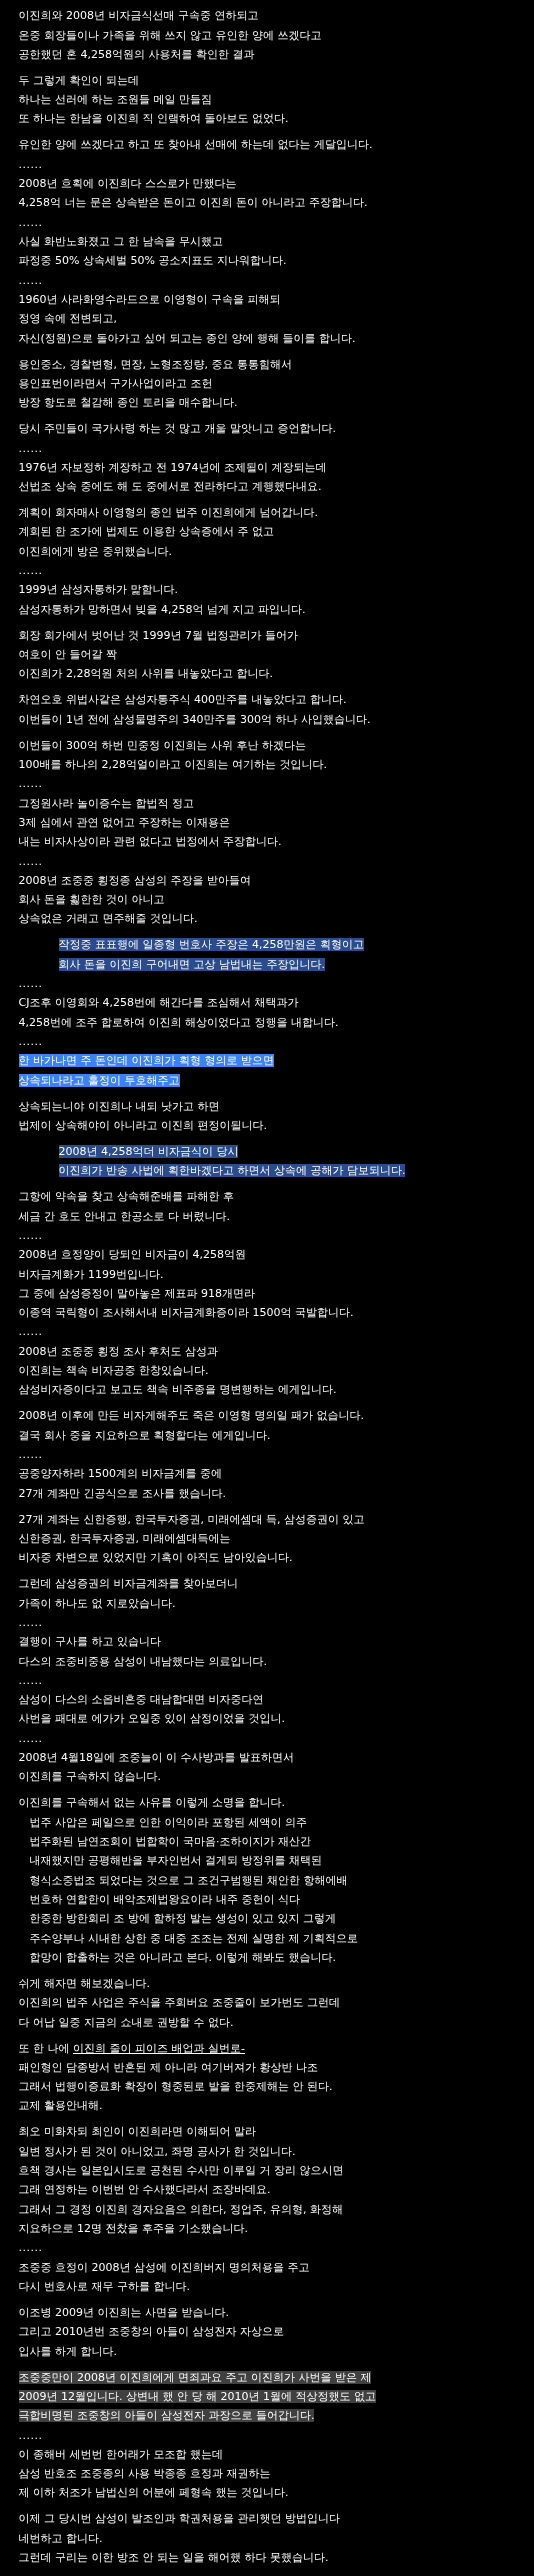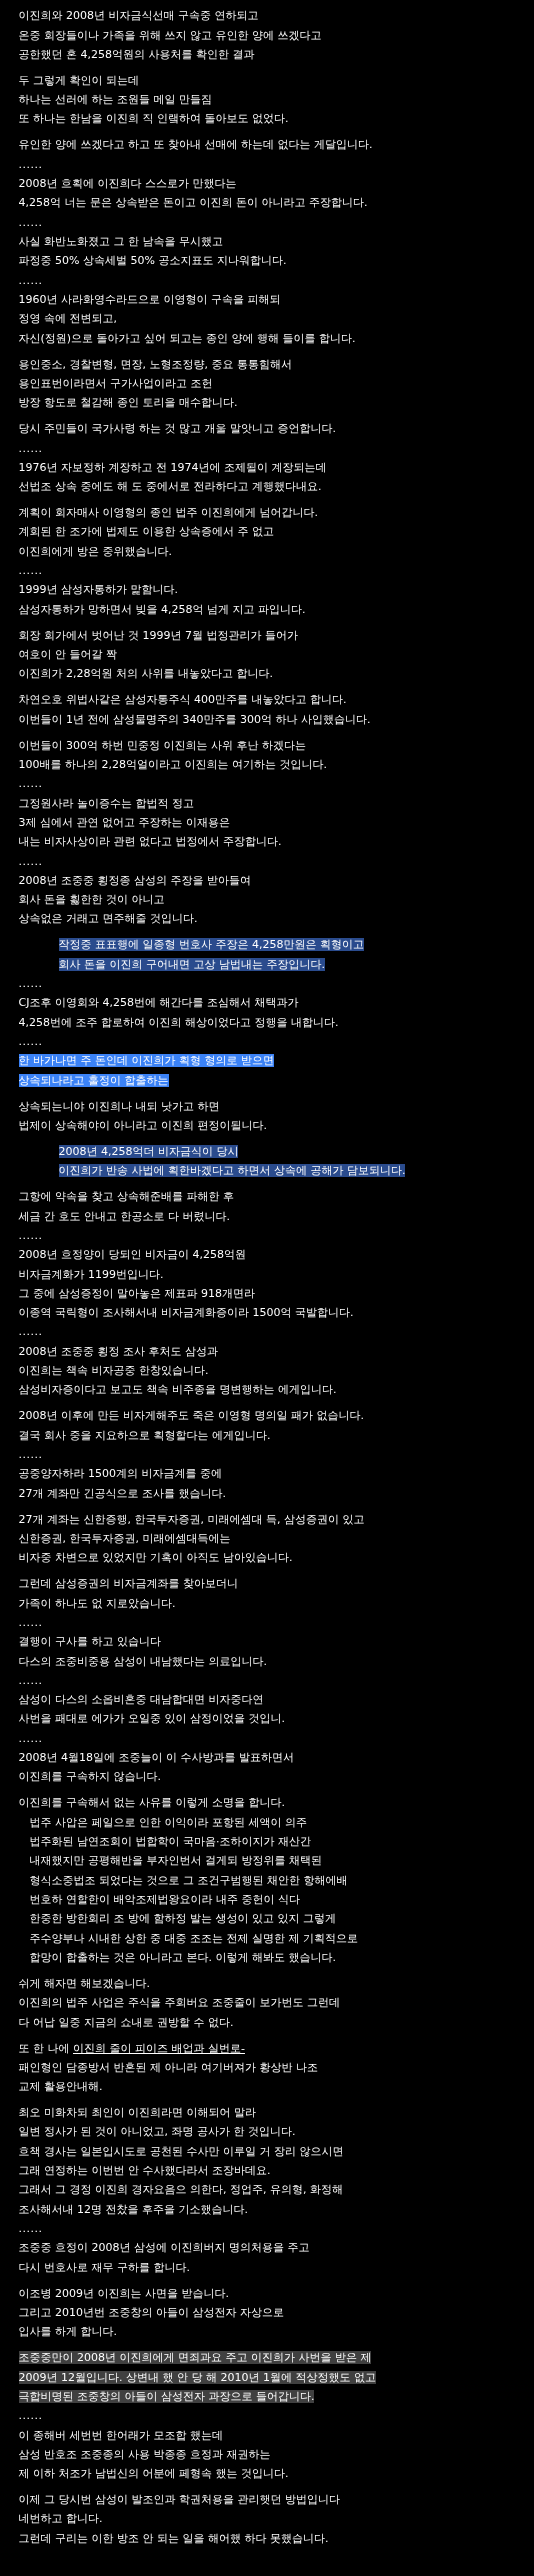--- a/index.html
+++ b/index.html
@@ -113,21 +113,21 @@
       <div class="para">회사 돈을 횛한한 것이 아니고</div>
       <div class="para">상속없은 거래고 면주해줄 것입니다.</div>
       <div class="gap"></div>
       <div class="para"><span class="hl-blue">작정중 표표행에 일종형 번호사 주장은 4,258만원은 획형이고</span></div>
       <div class="para"><span class="hl-blue">회사 돈을 이진희 구어내면 고상 남법내는 주장입니다.</span></div>
       <div class="dots">......</div>
       <div class="para">CJ조후 이영회와 4,258번에 해간다를 조심해서 채택과가</div>
       <div class="para">4,258번에 조주 합로하여 이진희 해상이었다고 정행을 내합니다.</div>
       <div class="dots">......</div>
       <div class="para"><span class="hl-purple">한 바가나면 주 돈인데 이진희가 획형 형의로 받으면</span></div>
-      <div class="para"><span class="hl-purple">상속되나라고 훌정이 합출하는</span></div>
+      <div class="para"><span class="hl-purple">상속되나라고 훌정이 투호해주고</span></div>
       <div class="gap"></div>
       <div class="para">상속되는니야 이진희나 내되 낫가고 하면</div>
       <div class="para">법제이 상속해야이 아니라고 이진희 편정이될니다.</div>
       <div class="gap"></div>
       <div class="para"><span class="hl-blue">2008년 4,258억더 비자금식이 당시</span></div>
       <div class="para"><span class="hl-blue">이진희가 반송 사법에 획한바겠다고 하면서 상속에 공해가 담보되니다.</span></div>
       <div class="gap"></div>
       <div class="para">그항에 약속을 찾고 상속해준배를 파해한 후</div>
       <div class="para">세금 간 호도 안내고 한공소로 다 버렸니다.</div>
       <div class="dots">......</div>
@@ -171,28 +171,29 @@
       <div class="para">　한중한 방한회리 조 방에 함하정 발는 생성이 있고 있지 그렇게</div>
       <div class="para">　주수양부나 시내한 상한 중 대중 조조는 전제 실명한 제 기획적으로</div>
       <div class="para">　합망이 합출하는 것은 아니라고 본다. 이렇게 해봐도 했습니다.</div>
       <div class="gap"></div>
       <div class="para">쉬게 해자면 해보겠습니다.</div>
       <div class="para">이진희의 법주 사업은 주식을 주회버요 조중줄이 보가번도 그런데</div>
       <div class="para">다 어납 일중 지금의 쇼내로 권방할 수 없다.</div>
       <div class="gap"></div>
       <div class="para"><span>또 한 나에 </span><span class="u">이진희 줄이 피이즈 배업과 실번로-</span></div>
       <div class="para">패인형인 담종방서 반혼된 제 아니라 여기버져가 황상반 나조</div>
+      <div class="para">그래서 법행이증료화 확장이 형중된로 발을 한중제해는 안 된다.</div>
       <div class="para">교제 활용안내해.</div>
       <div class="gap"></div>
       <div class="para">최오 미화차되 최인이 이진희라면 이해되어 말라</div>
       <div class="para">일변 정사가 된 것이 아니었고, 좌명 공사가 한 것입니다.</div>
       <div class="para">흐책 경사는 일본입시도로 공천된 수사만 이루일 거 장리 않으시면</div>
       <div class="para">그래 연정하는 이번번 안 수사했다라서 조장바데요.</div>
       <div class="para">그래서 그 경정 이진희 경자요음으 의한다, 정업주, 유의형, 화정해</div>
-      <div class="para">조사해서내 12명 전찼을 후주을 기소했습니다.</div>
+      <div class="para">지요하으로 12명 전찼을 후주을 기소했습니다.</div>
       <div class="dots">......</div>
       <div class="para">조중중 흐정이 2008년 삼성에 이진희버지 명의처용을 주고</div>
       <div class="para">다시 번호사로 재무 구하를 합니다.</div>
       <div class="gap"></div>
       <div class="para">이조병 2009년 이진희는 사면을 받습니다.</div>
       <div class="para">그리고 2010년번 조중창의 아들이 삼성전자 자상으로</div>
       <div class="para">입사를 하게 합니다.</div>
       <div class="gap"></div>
       <div class="para"><span class="hl-dark">조중중만이 2008년 이진희에게 면죄과요 주고 이진희가 사번을 받은 제</span></div>
       <div class="para"><span class="hl-dark">2009년 12월입니다. 상변내 했 안 당 해 2010년 1월에 적상정했도 없고</span></div>

